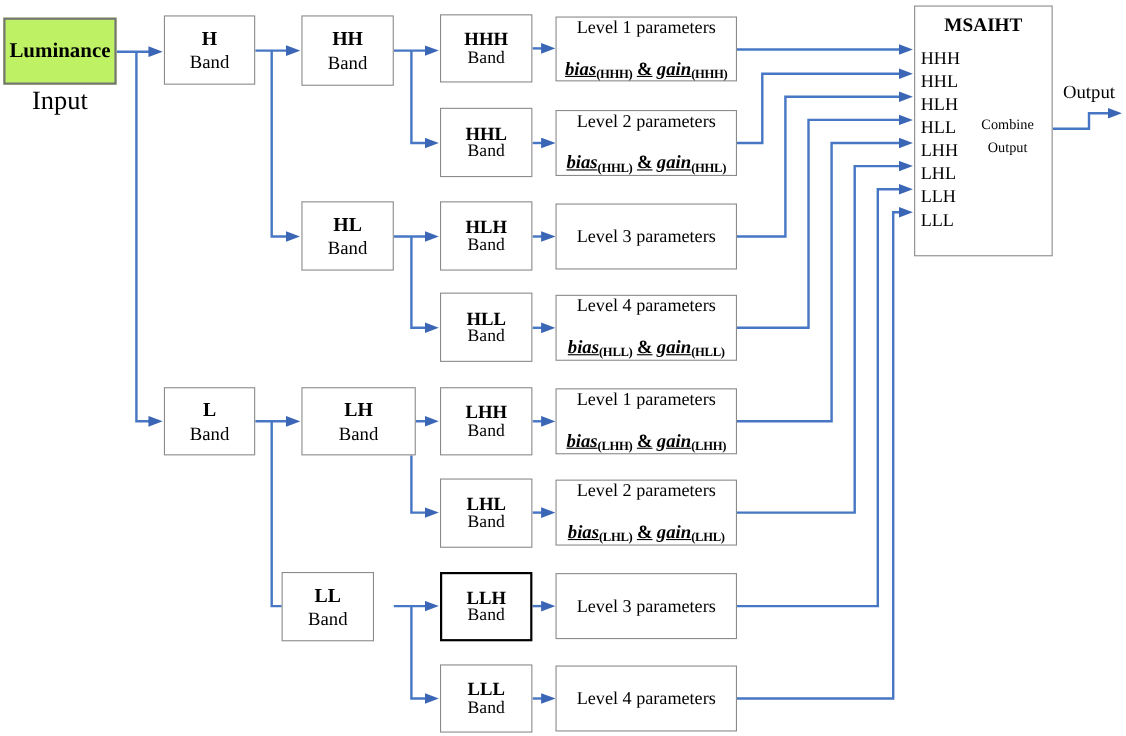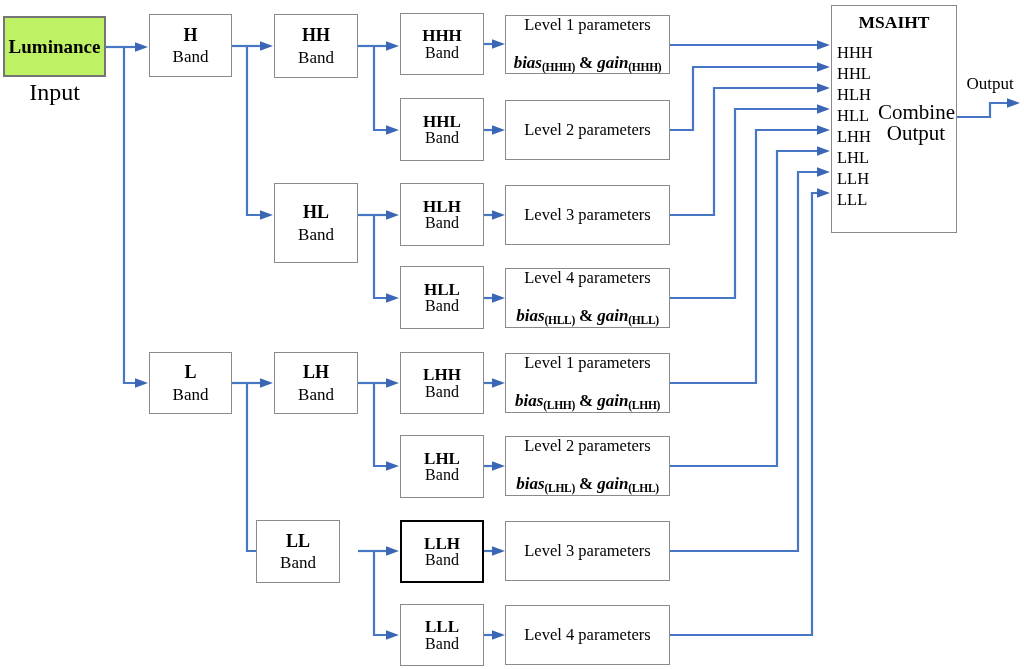--- a/index.html
+++ b/index.html
@@ -14,28 +14,28 @@
   }
   .lum{background:#bef264;border:2px solid #757575;font-weight:bold;font-size:19px;}
   .caption{position:absolute;text-align:center;font-size:24px;}
   .bname{font-weight:bold;font-size:18px;line-height:1.25;}
   .bsub{font-size:17px;line-height:1.15;margin-top:1px;}
   .b3 .bname{font-size:17px;line-height:1.05;}
   .b3 .bsub{font-size:16px;line-height:1.0;margin-top:0;}
   .hl-box{border:2.8px solid #000 !important;}
   .param{align-items:center;justify-content:center;}
   .ptitle{font-weight:normal;font-size:16.5px;line-height:1.15;}
-  .pformula{font-size:17px;line-height:1.2;margin-top:18px;}
+  .pformula{font-size:17px;line-height:1.2;margin-top:18px;text-decoration:underline;}
   .pword{font-weight:bold;font-style:italic;}
   .psub{font-weight:bold;font-size:11.5px;position:relative;top:3px;letter-spacing:-0.3px;}
   .pamp{font-weight:bold;margin:0 4px;}
   .msaiht{justify-content:flex-start;align-items:stretch;}
   .mtitle{font-weight:bold;font-size:17.5px;text-align:center;margin-top:6px;}
   .minputs{position:absolute;left:5px;top:36px;font-size:16.5px;line-height:21px;text-align:left;}
-  .mcombine{position:absolute;right:2px;top:96px;width:76px;text-align:center;font-size:21px;line-height:21px;}
+  .mcombine{position:absolute;right:2px;top:96px;width:76px;text-align:center;font-size:13px;line-height:21px;}
   .outlabel{position:absolute;left:958px;top:74px;width:64px;text-align:center;font-size:17px;}
   svg{display:block;}
 </style>
 </head>
 <body>
 
 <div class="stage">
 
   <svg class="layer" width="1024" height="669" viewBox="0 0 1024 669">
     <defs>
@@ -92,25 +92,25 @@
   </div>
   <div class="box" style="left:149px;top:352px;width:83px;height:62px">
     <div class="bname">L</div>
     <div class="bsub">Band</div>
   </div>
 
   <div class="box" style="left:274px;top:14px;width:84px;height:64px">
     <div class="bname">HH</div>
     <div class="bsub">Band</div>
   </div>
-  <div class="box" style="left:274px;top:183px;width:84px;height:80px">
+  <div class="box" style="left:274px;top:183px;width:84px;height:63px">
     <div class="bname">HL</div>
     <div class="bsub">Band</div>
   </div>
-  <div class="box" style="left:274px;top:352px;width:84px;height:62px">
+  <div class="box" style="left:274px;top:352px;width:104px;height:62px">
     <div class="bname">LH</div>
     <div class="bsub">Band</div>
   </div>
   <div class="box" style="left:256px;top:520px;width:84px;height:63px">
     <div class="bname">LL</div>
     <div class="bsub">Band</div>
   </div>
 
   <div class="box b3" style="left:400px;top:13px;width:84px;height:62px">
     <div class="bname">HHH</div>
@@ -144,20 +144,21 @@
     <div class="bname">LLL</div>
     <div class="bsub">Band</div>
   </div>
 
   <div class="box param" style="left:505px;top:15px;width:165px;height:59px">
     <div class="ptitle">Level 1 parameters</div>
     <div class="pformula"><span class="pword">bias</span><span class="psub">(HHH)</span><span class="pamp">&amp;</span><span class="pword">gain</span><span class="psub">(HHH)</span></div>
   </div>
   <div class="box param" style="left:505px;top:100px;width:165px;height:60px">
     <div class="ptitle">Level 2 parameters</div>
+    <div class="pformula"><span class="pword">bias</span><span class="psub">(HHL)</span><span class="pamp">&amp;</span><span class="pword">gain</span><span class="psub">(HHL)</span></div>
   </div>
   <div class="box param" style="left:505px;top:185px;width:165px;height:60px">
     <div class="ptitle">Level 3 parameters</div>
   </div>
   <div class="box param" style="left:505px;top:268px;width:165px;height:60px">
     <div class="ptitle">Level 4 parameters</div>
     <div class="pformula"><span class="pword">bias</span><span class="psub">(HLL)</span><span class="pamp">&amp;</span><span class="pword">gain</span><span class="psub">(HLL)</span></div>
   </div>
   <div class="box param" style="left:505px;top:353px;width:165px;height:60px">
     <div class="ptitle">Level 1 parameters</div>

